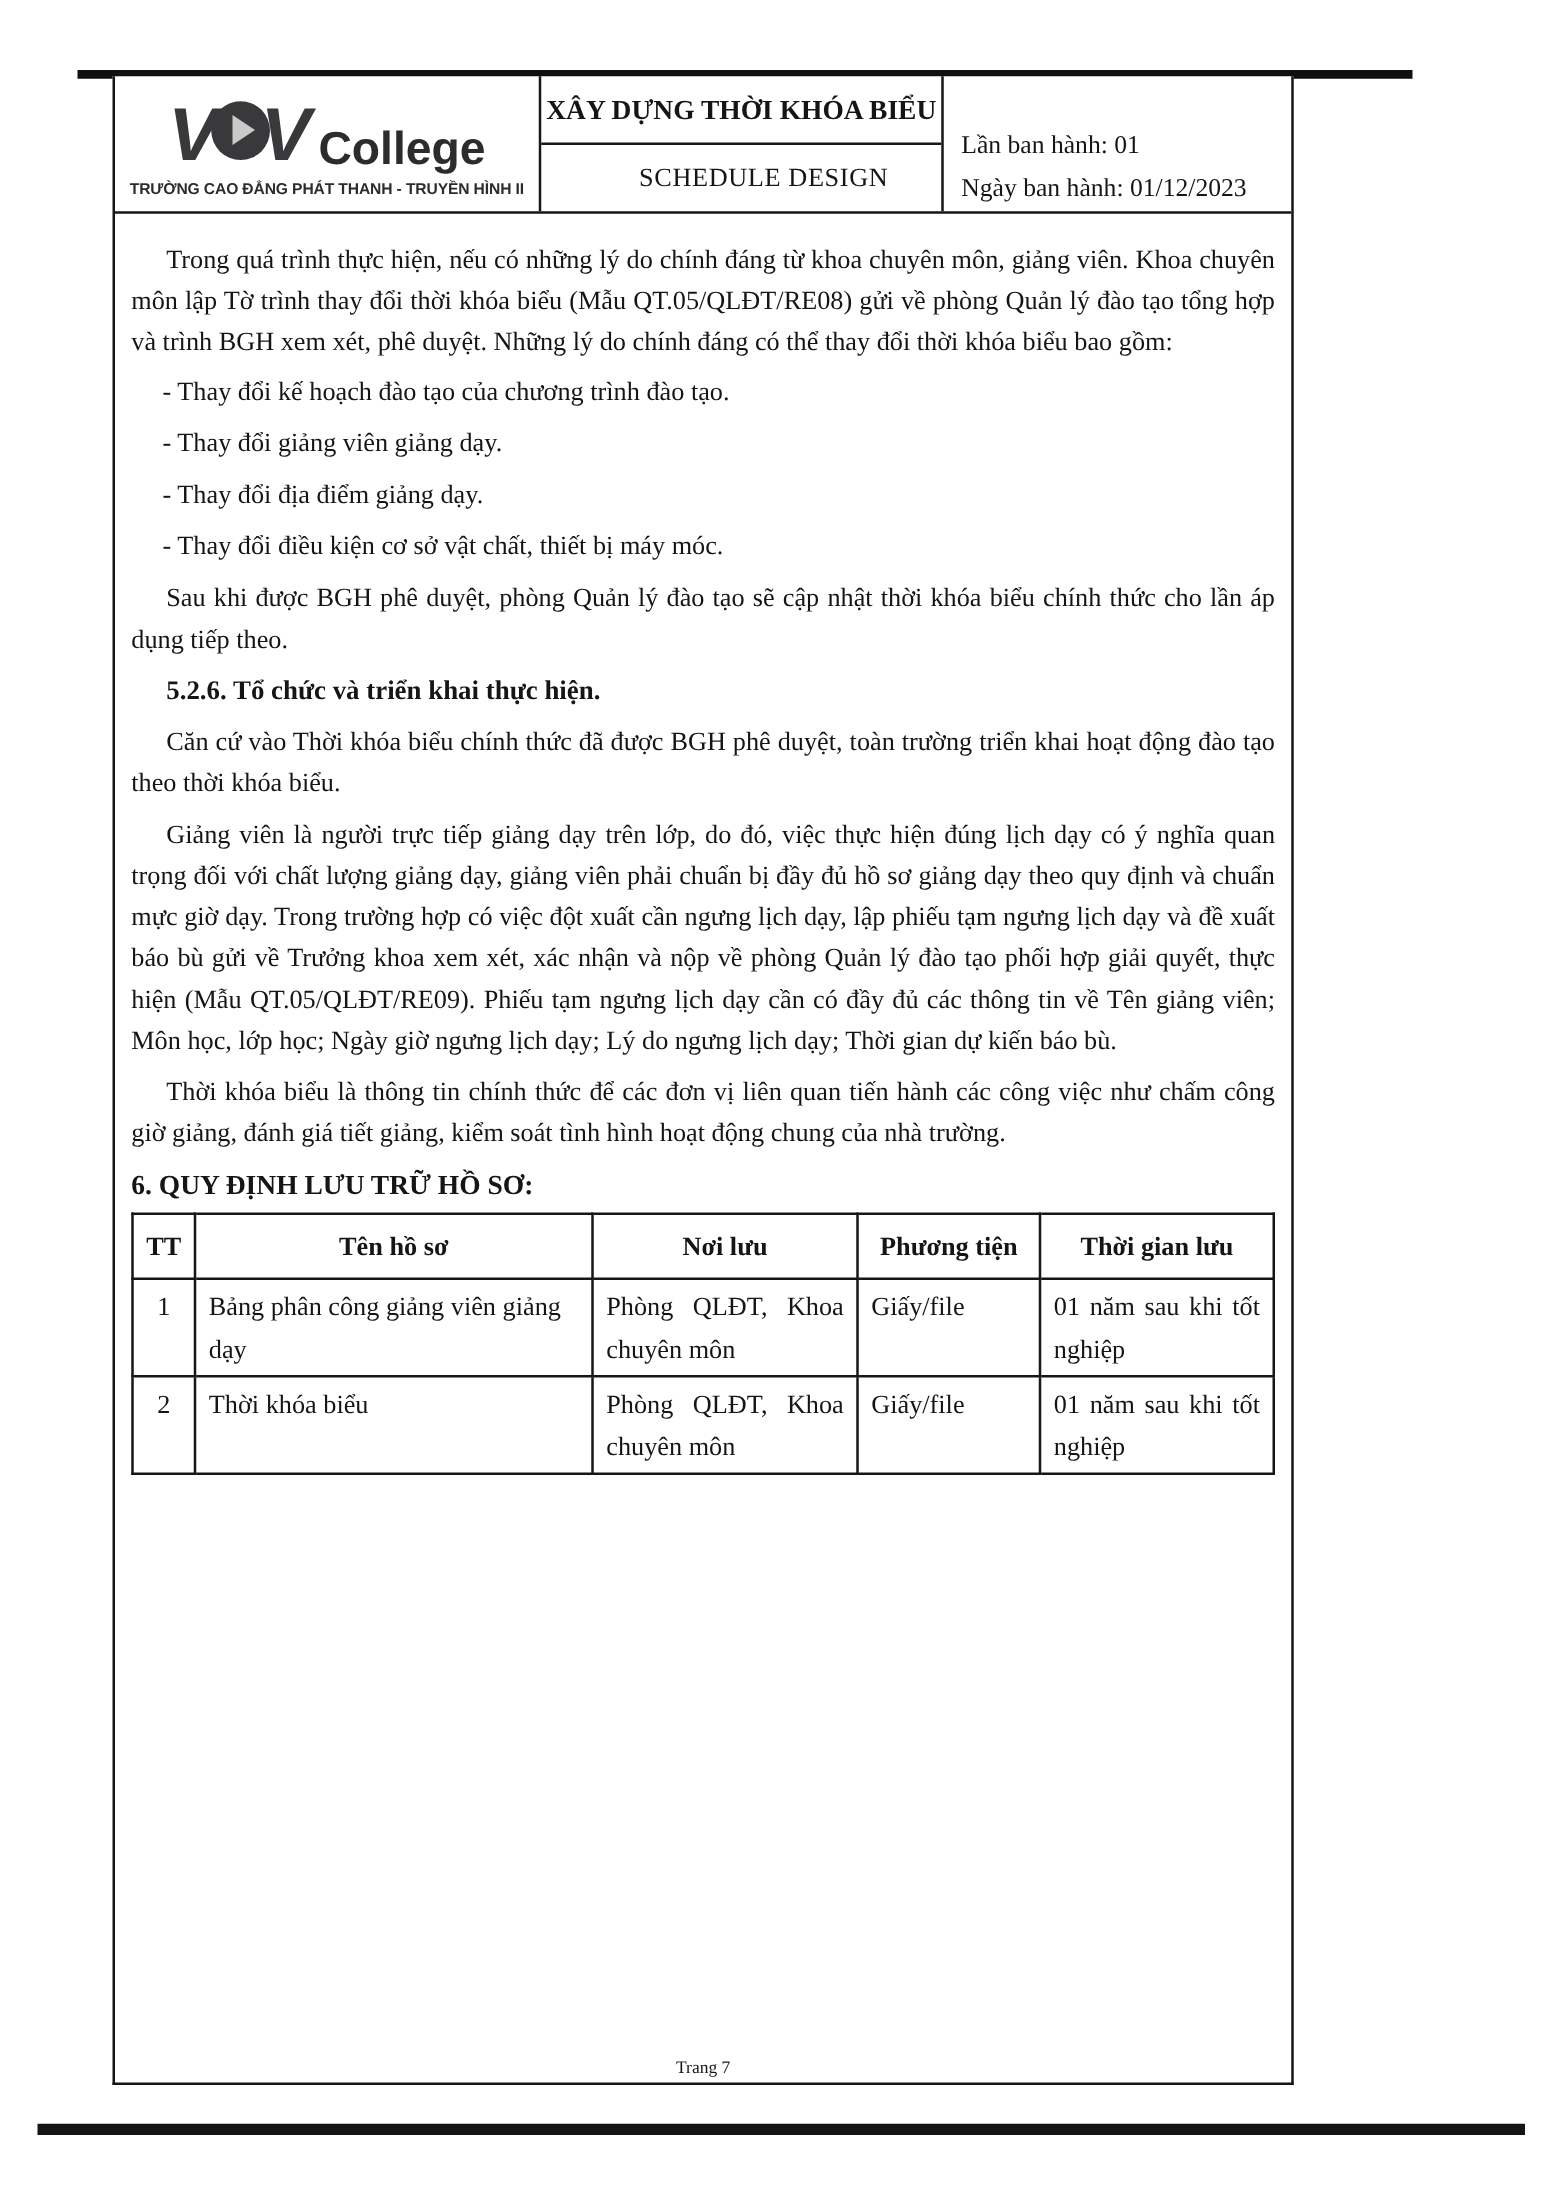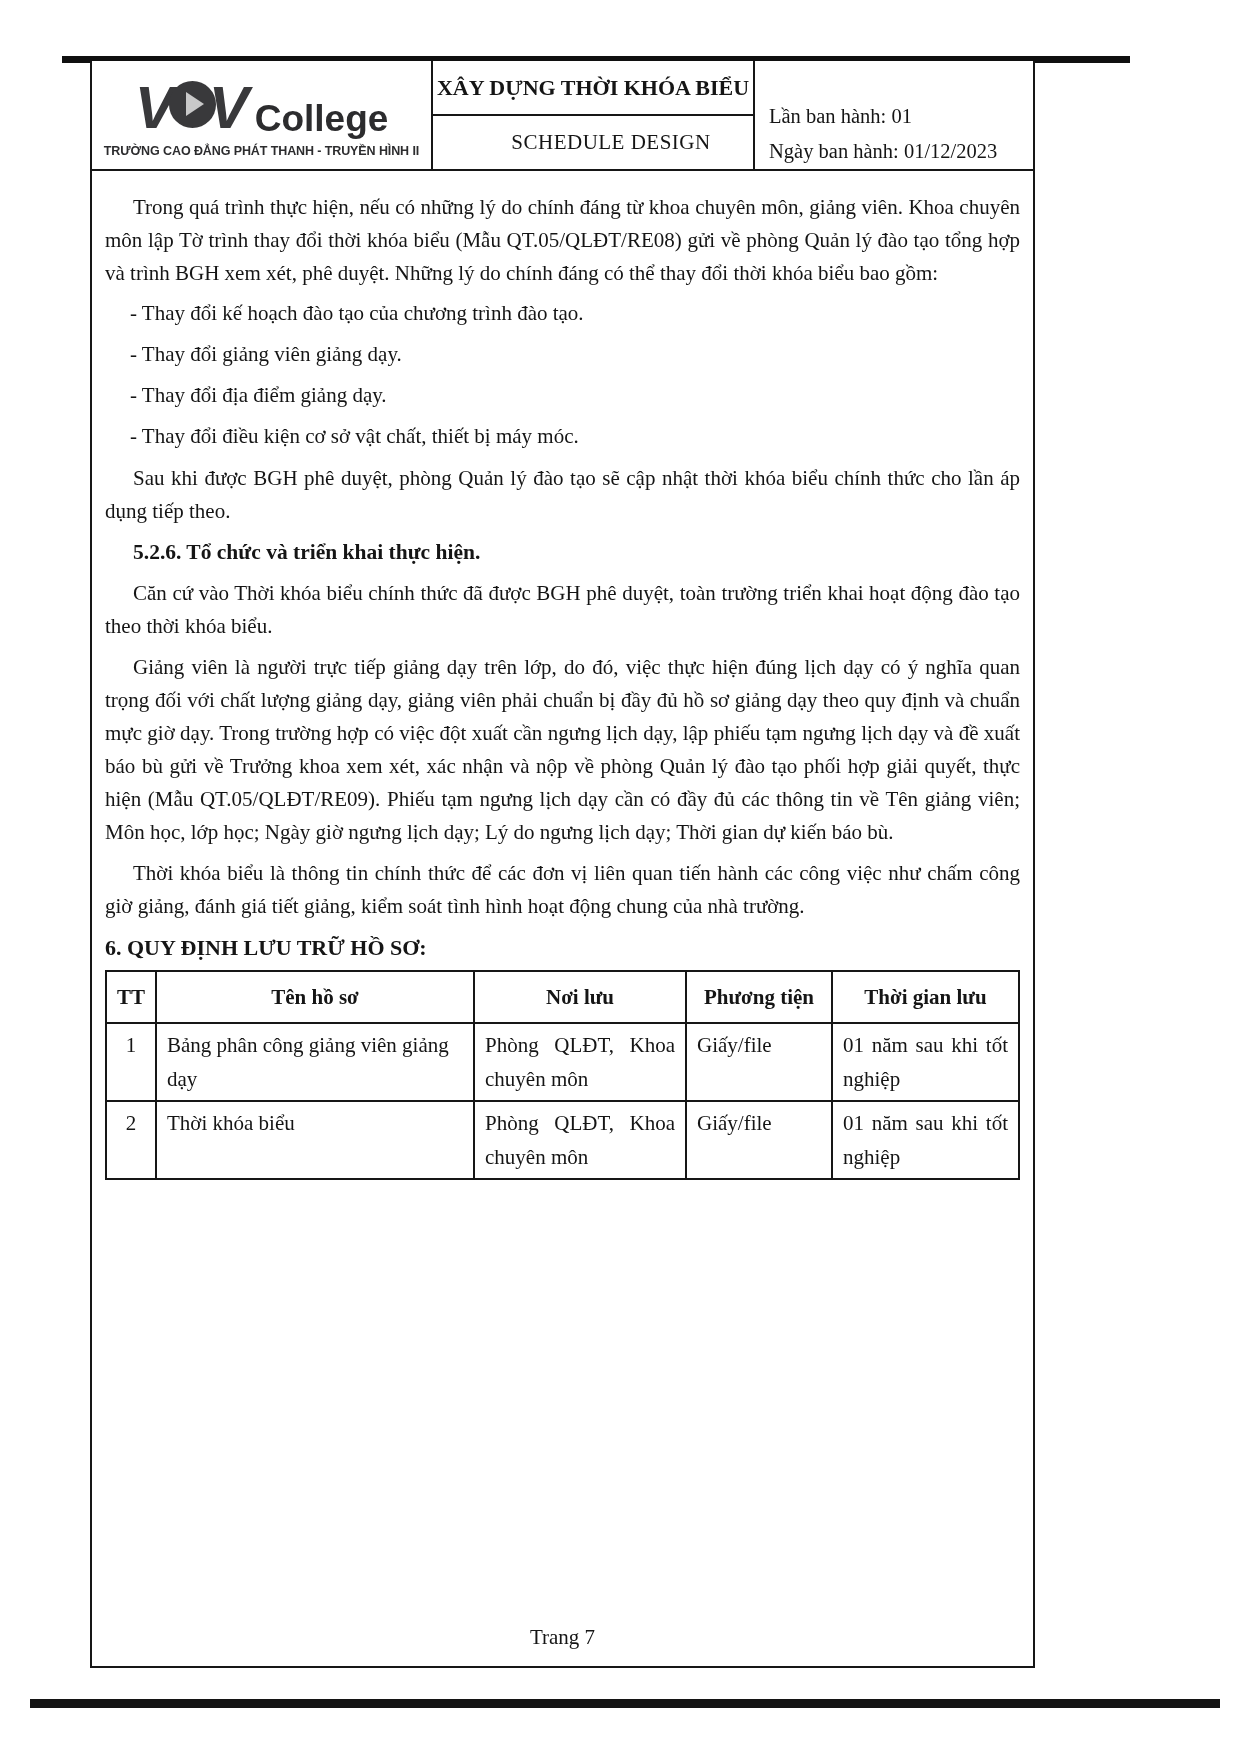--- a/index.html
+++ b/index.html
@@ -56,21 +56,21 @@
   table.store th{font-weight:700;text-align:center;height:42px;}
   table.store td{vertical-align:top;}
   td.c-tt{text-align:center;vertical-align:middle;}
   td.c-name{vertical-align:middle;text-align:left;}
   td.c-place{text-align:justify;}
   td.c-media{text-align:left;}
   td.c-time{text-align:justify;}
   .col-tt{width:50px;}.col-name{width:318px;}.col-place{width:212px;}.col-media{width:146px;}.col-time{width:auto;}
   tr.r{height:74px;}
 
-  .footer{position:absolute;bottom:16px;left:0;width:100%;text-align:center;font-size:21px;}
+  .footer{position:absolute;bottom:3px;left:0;width:100%;text-align:center;font-size:14px;}
 </style>
 </head>
 <body>
 
 <div class="top-bar"></div>
 <div class="bottom-artifact"></div>
 
 <div class="doc-box">
 
   <div class="hdr">

